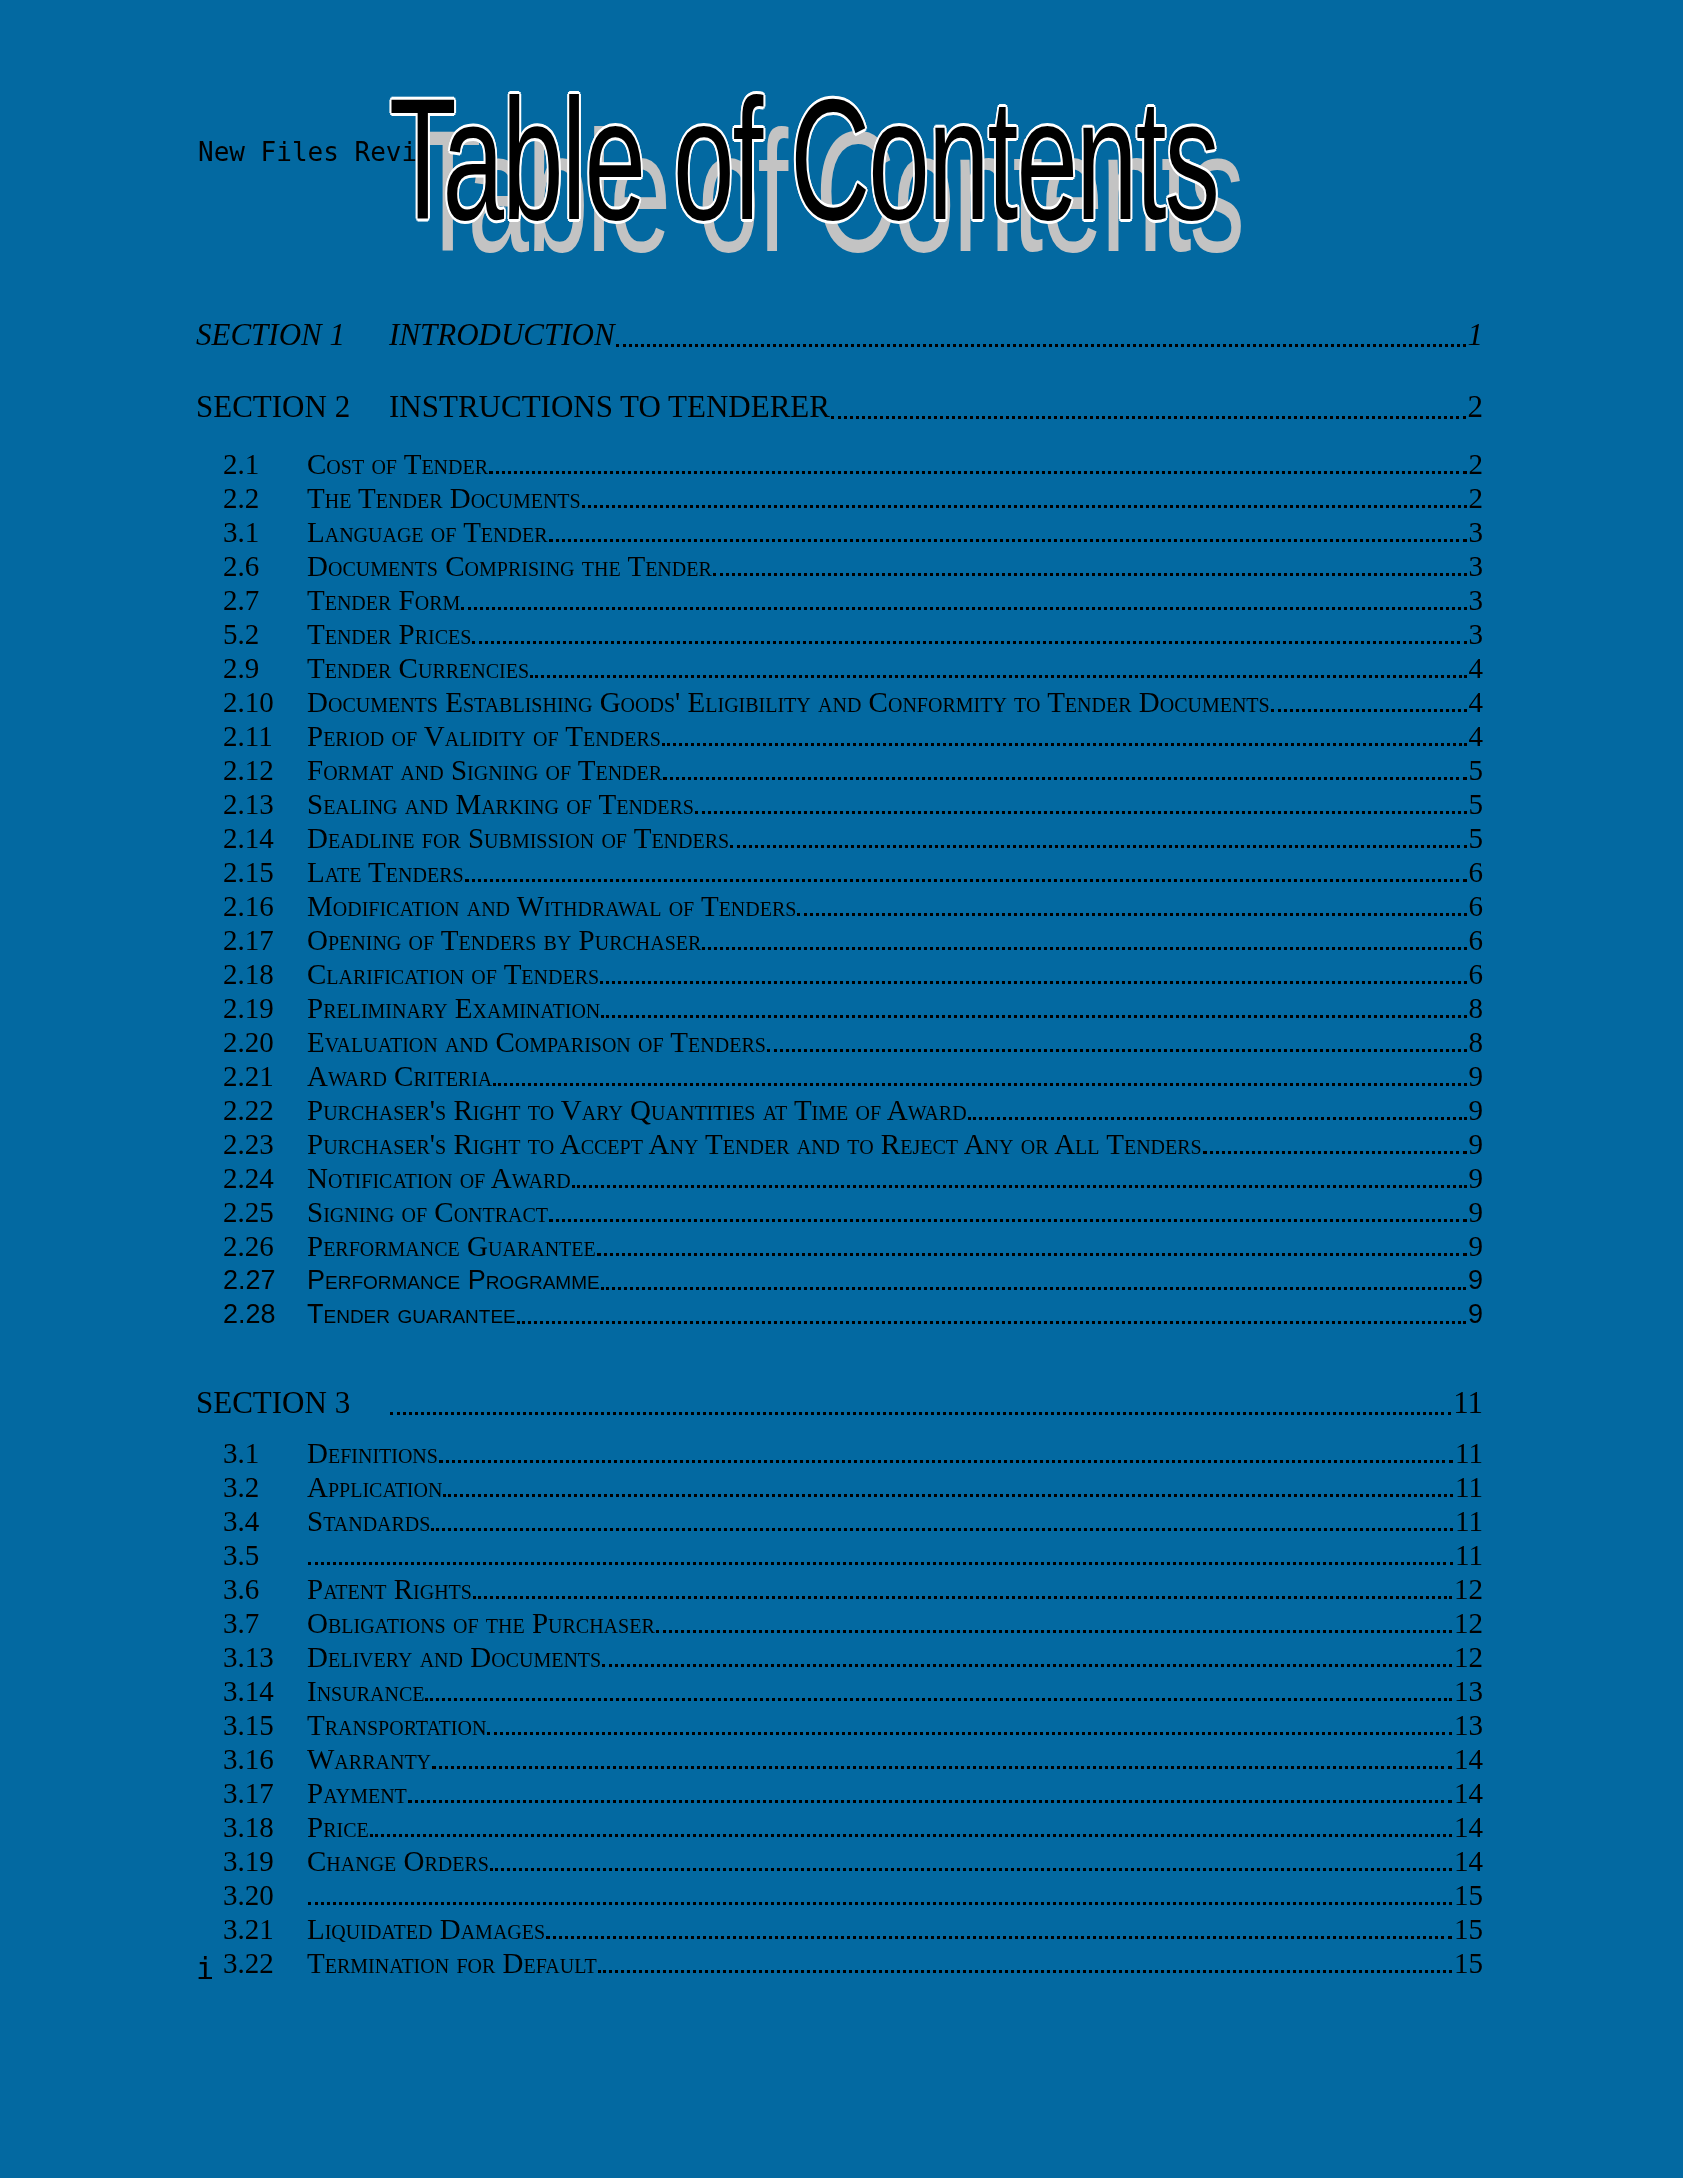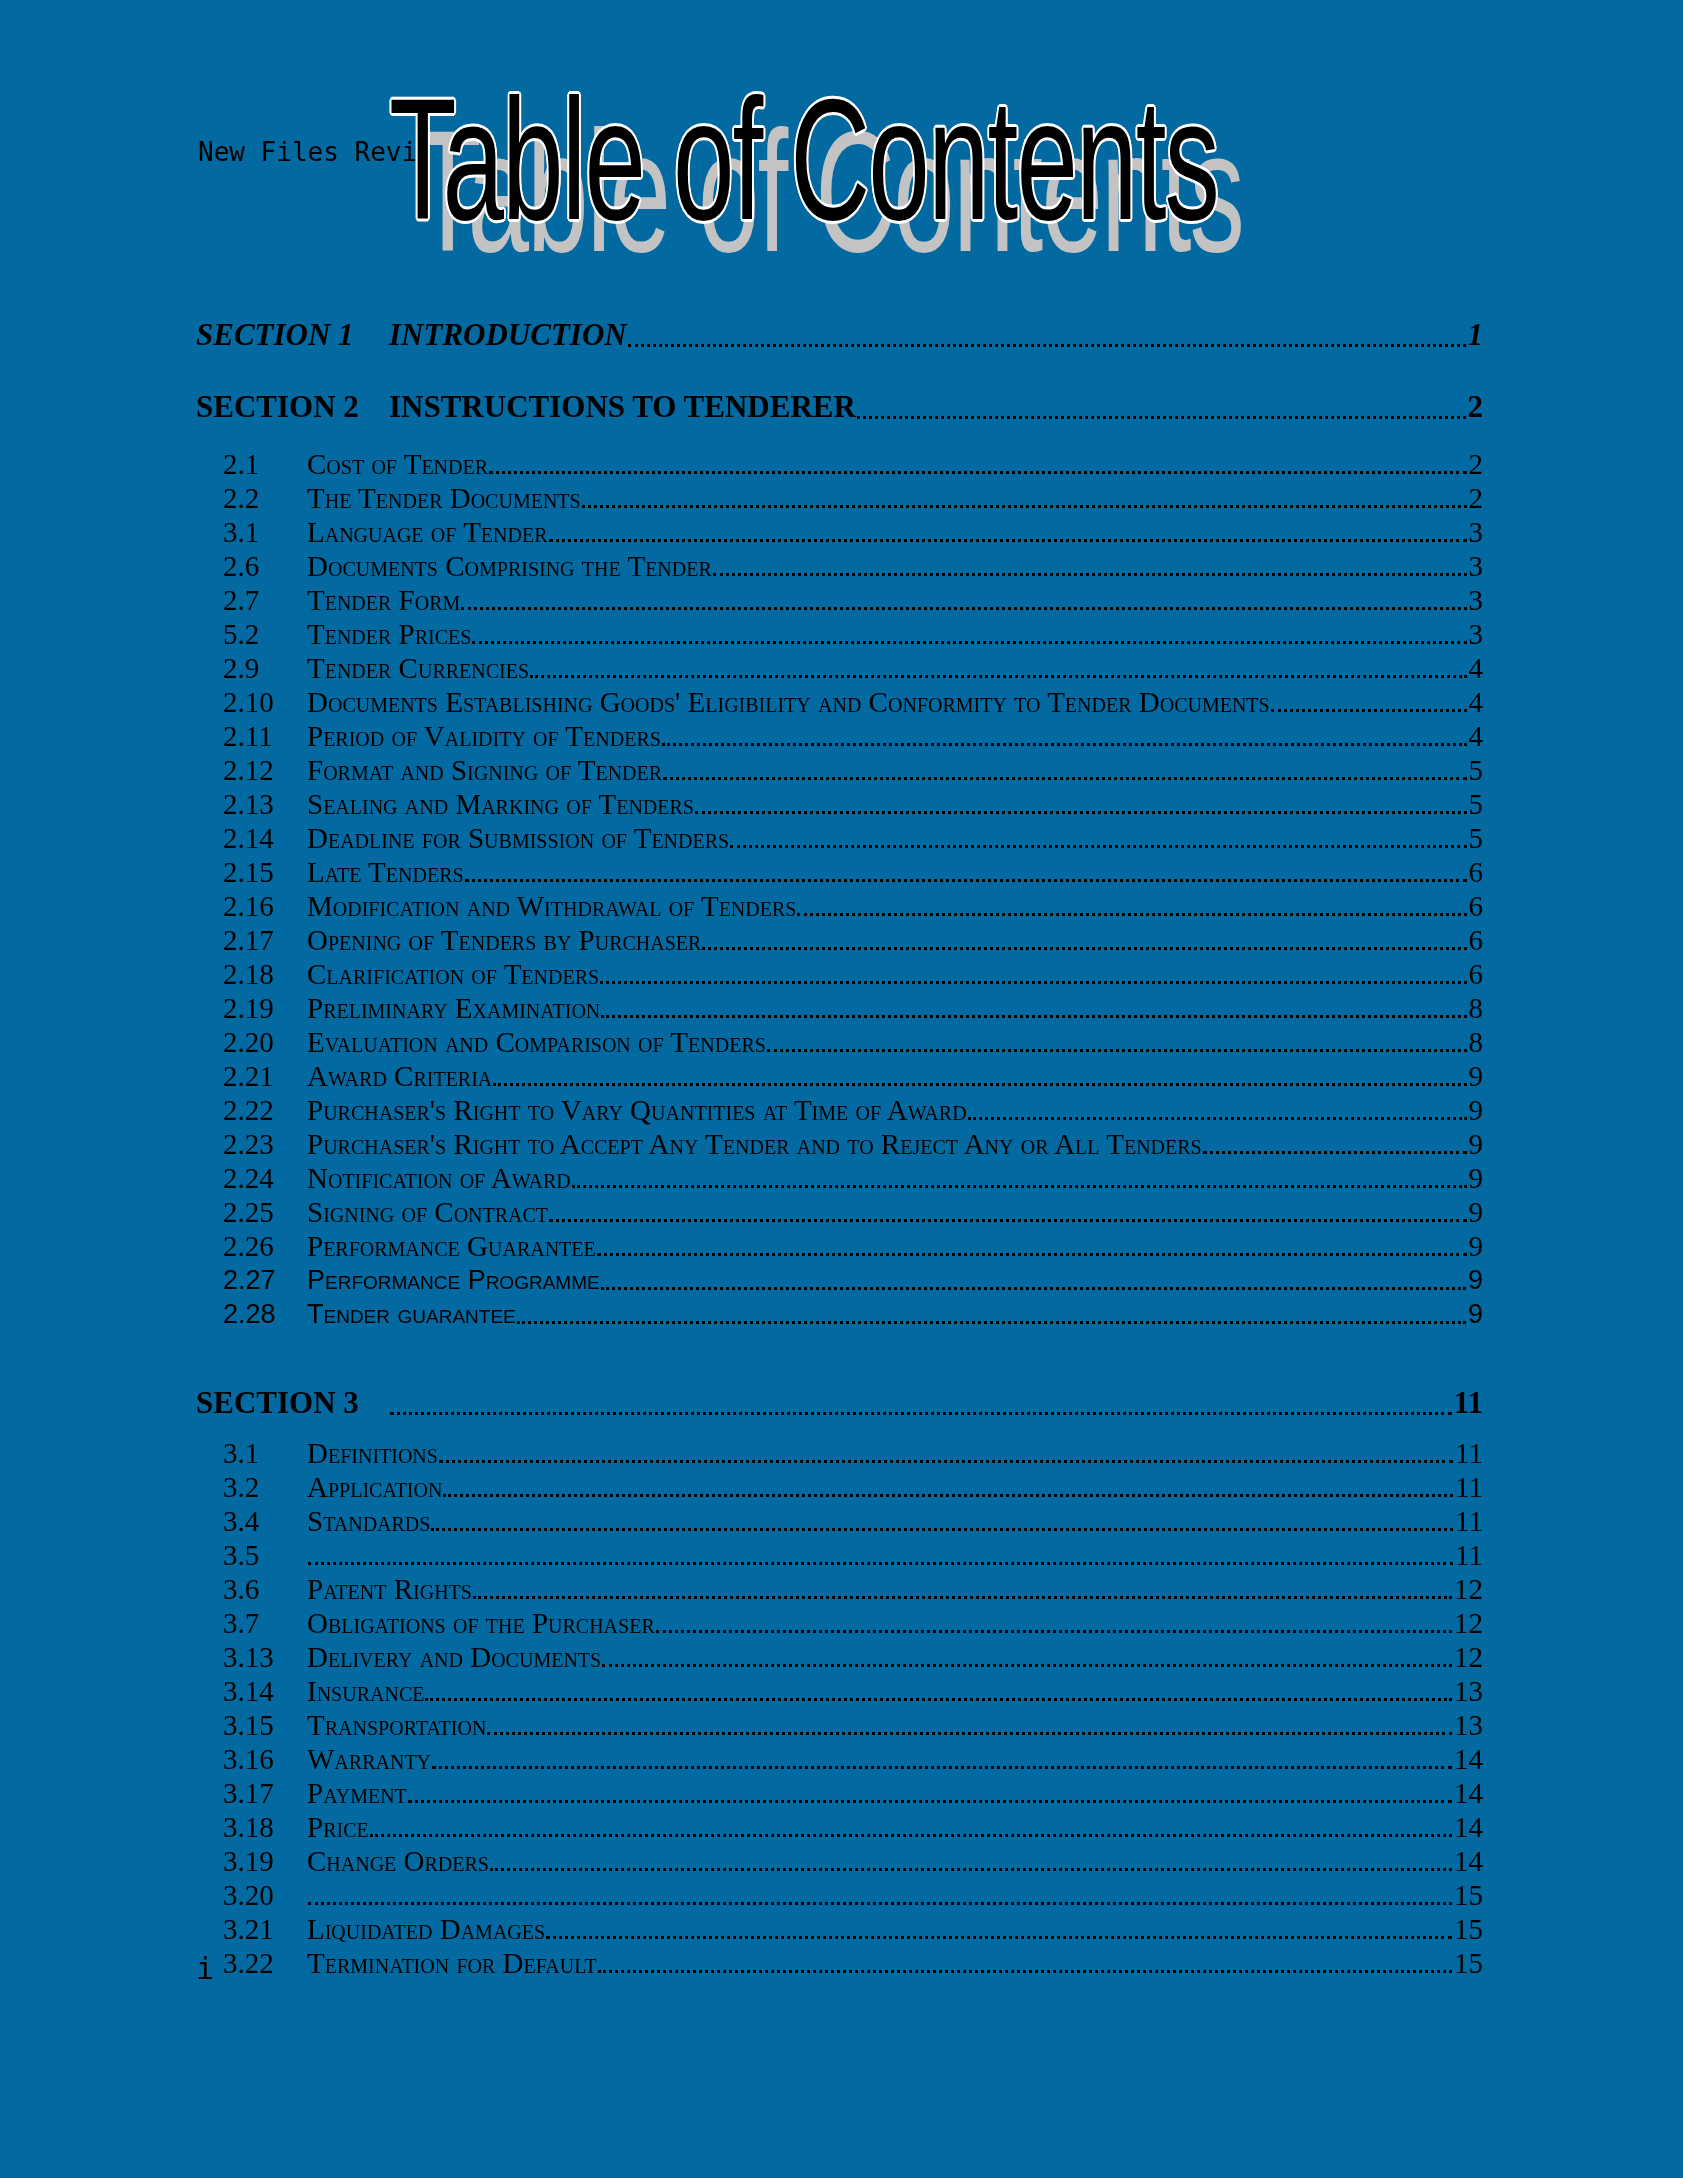--- a/index.html
+++ b/index.html
@@ -27,21 +27,21 @@
   .title-shadow { left: 25px; top: 32px; color: #c3c3c3; }
   .title-main {
     left: 0; top: 0; color: #000;
     text-shadow: 3px 0 0 #fff, -3px 0 0 #fff, 0 3px 0 #fff, 0 -3px 0 #fff,
                  2px 2px 0 #fff, -2px 2px 0 #fff, 2px -2px 0 #fff, -2px -2px 0 #fff;
   }
   
   #toc { position: absolute; left: 196px; top: 315px; width: 1287px; z-index: 3; }
   .h-row {
     display: flex; align-items: baseline;
-    font-weight: bold; font-size: 31px; line-height: 40px;
+    font-weight: normal; font-size: 31px; line-height: 40px;
   }
   .h-row.italic { font-style: italic; }
   .h-label { flex: 0 0 193px; }
   .h-title { flex: 0 1 auto; white-space: nowrap; }
   .dots {
     flex: 1 1 10px; min-width: 8px; align-self: flex-end;
     border-bottom: 3px dotted #000;
     margin: 0 2px 7px 1px;
   }
   .h-dots { border-bottom-width: 3.5px; margin-bottom: 8px; }

